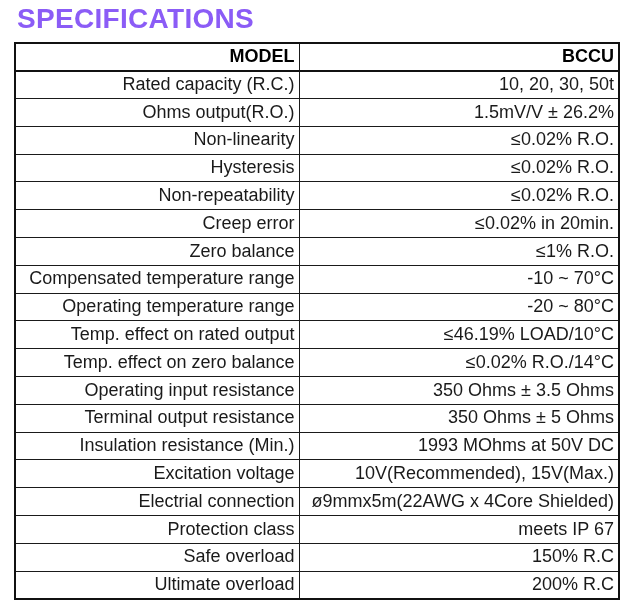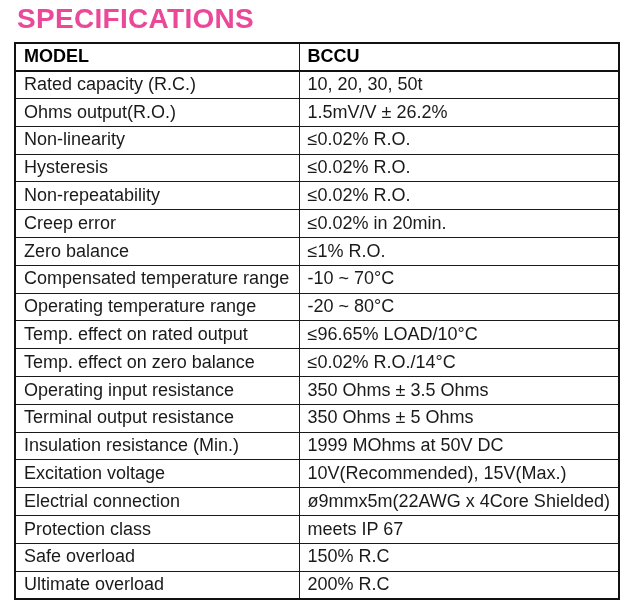--- a/index.html
+++ b/index.html
@@ -18,40 +18,40 @@
   }
   .title {
     position: absolute;
     left: 17px;
     top: 4px;
     margin: 0;
     font-size: 28px;
     line-height: 30px;
     font-weight: bold;
     letter-spacing: 0.3px;
-    color: #ec4899;
+    color: #8b5cf6;
   }
   table.spec-table {
     position: absolute;
     left: 14px;
     top: 42px;
     width: 604px;
     height: 556px;
     border-collapse: collapse;
     table-layout: fixed;
     border: 2px solid #111111;
   }
   table.spec-table col.c1 { width: 284px; }
   table.spec-table col.c2 { width: 320px; }
   table.spec-table th,
   table.spec-table td {
     border: 1.5px solid #1a1a1a;
     padding: 0 4px 0 8px;
     vertical-align: middle;
-    text-align: left;
+    text-align: right;
     font-size: 18px;
     line-height: 1.1;
     white-space: nowrap;
     overflow: hidden;
     color: #1a1a1a;
   }
   table.spec-table tr { height: 27.8px; }
   table.spec-table thead th {
     font-weight: bold;
     font-size: 18px;
@@ -108,37 +108,37 @@
       <tr>
         <td>Compensated temperature range</td>
         <td>-10 ~ 70°C</td>
       </tr>
       <tr>
         <td>Operating temperature range</td>
         <td>-20 ~ 80°C</td>
       </tr>
       <tr>
         <td>Temp. effect on rated output</td>
-        <td>≤96.65% LOAD/10°C</td>
+        <td>≤46.19% LOAD/10°C</td>
       </tr>
       <tr>
         <td>Temp. effect on zero balance</td>
         <td>≤0.02% R.O./14°C</td>
       </tr>
       <tr>
         <td>Operating input resistance</td>
         <td>350 Ohms ± 3.5 Ohms</td>
       </tr>
       <tr>
         <td>Terminal output resistance</td>
         <td>350 Ohms ± 5 Ohms</td>
       </tr>
       <tr>
         <td>Insulation resistance (Min.)</td>
-        <td>1999 MOhms at 50V DC</td>
+        <td>1993 MOhms at 50V DC</td>
       </tr>
       <tr>
         <td>Excitation voltage</td>
         <td>10V(Recommended), 15V(Max.)</td>
       </tr>
       <tr>
         <td>Electrial connection</td>
         <td>ø9mmx5m(22AWG x 4Core Shielded)</td>
       </tr>
       <tr>

